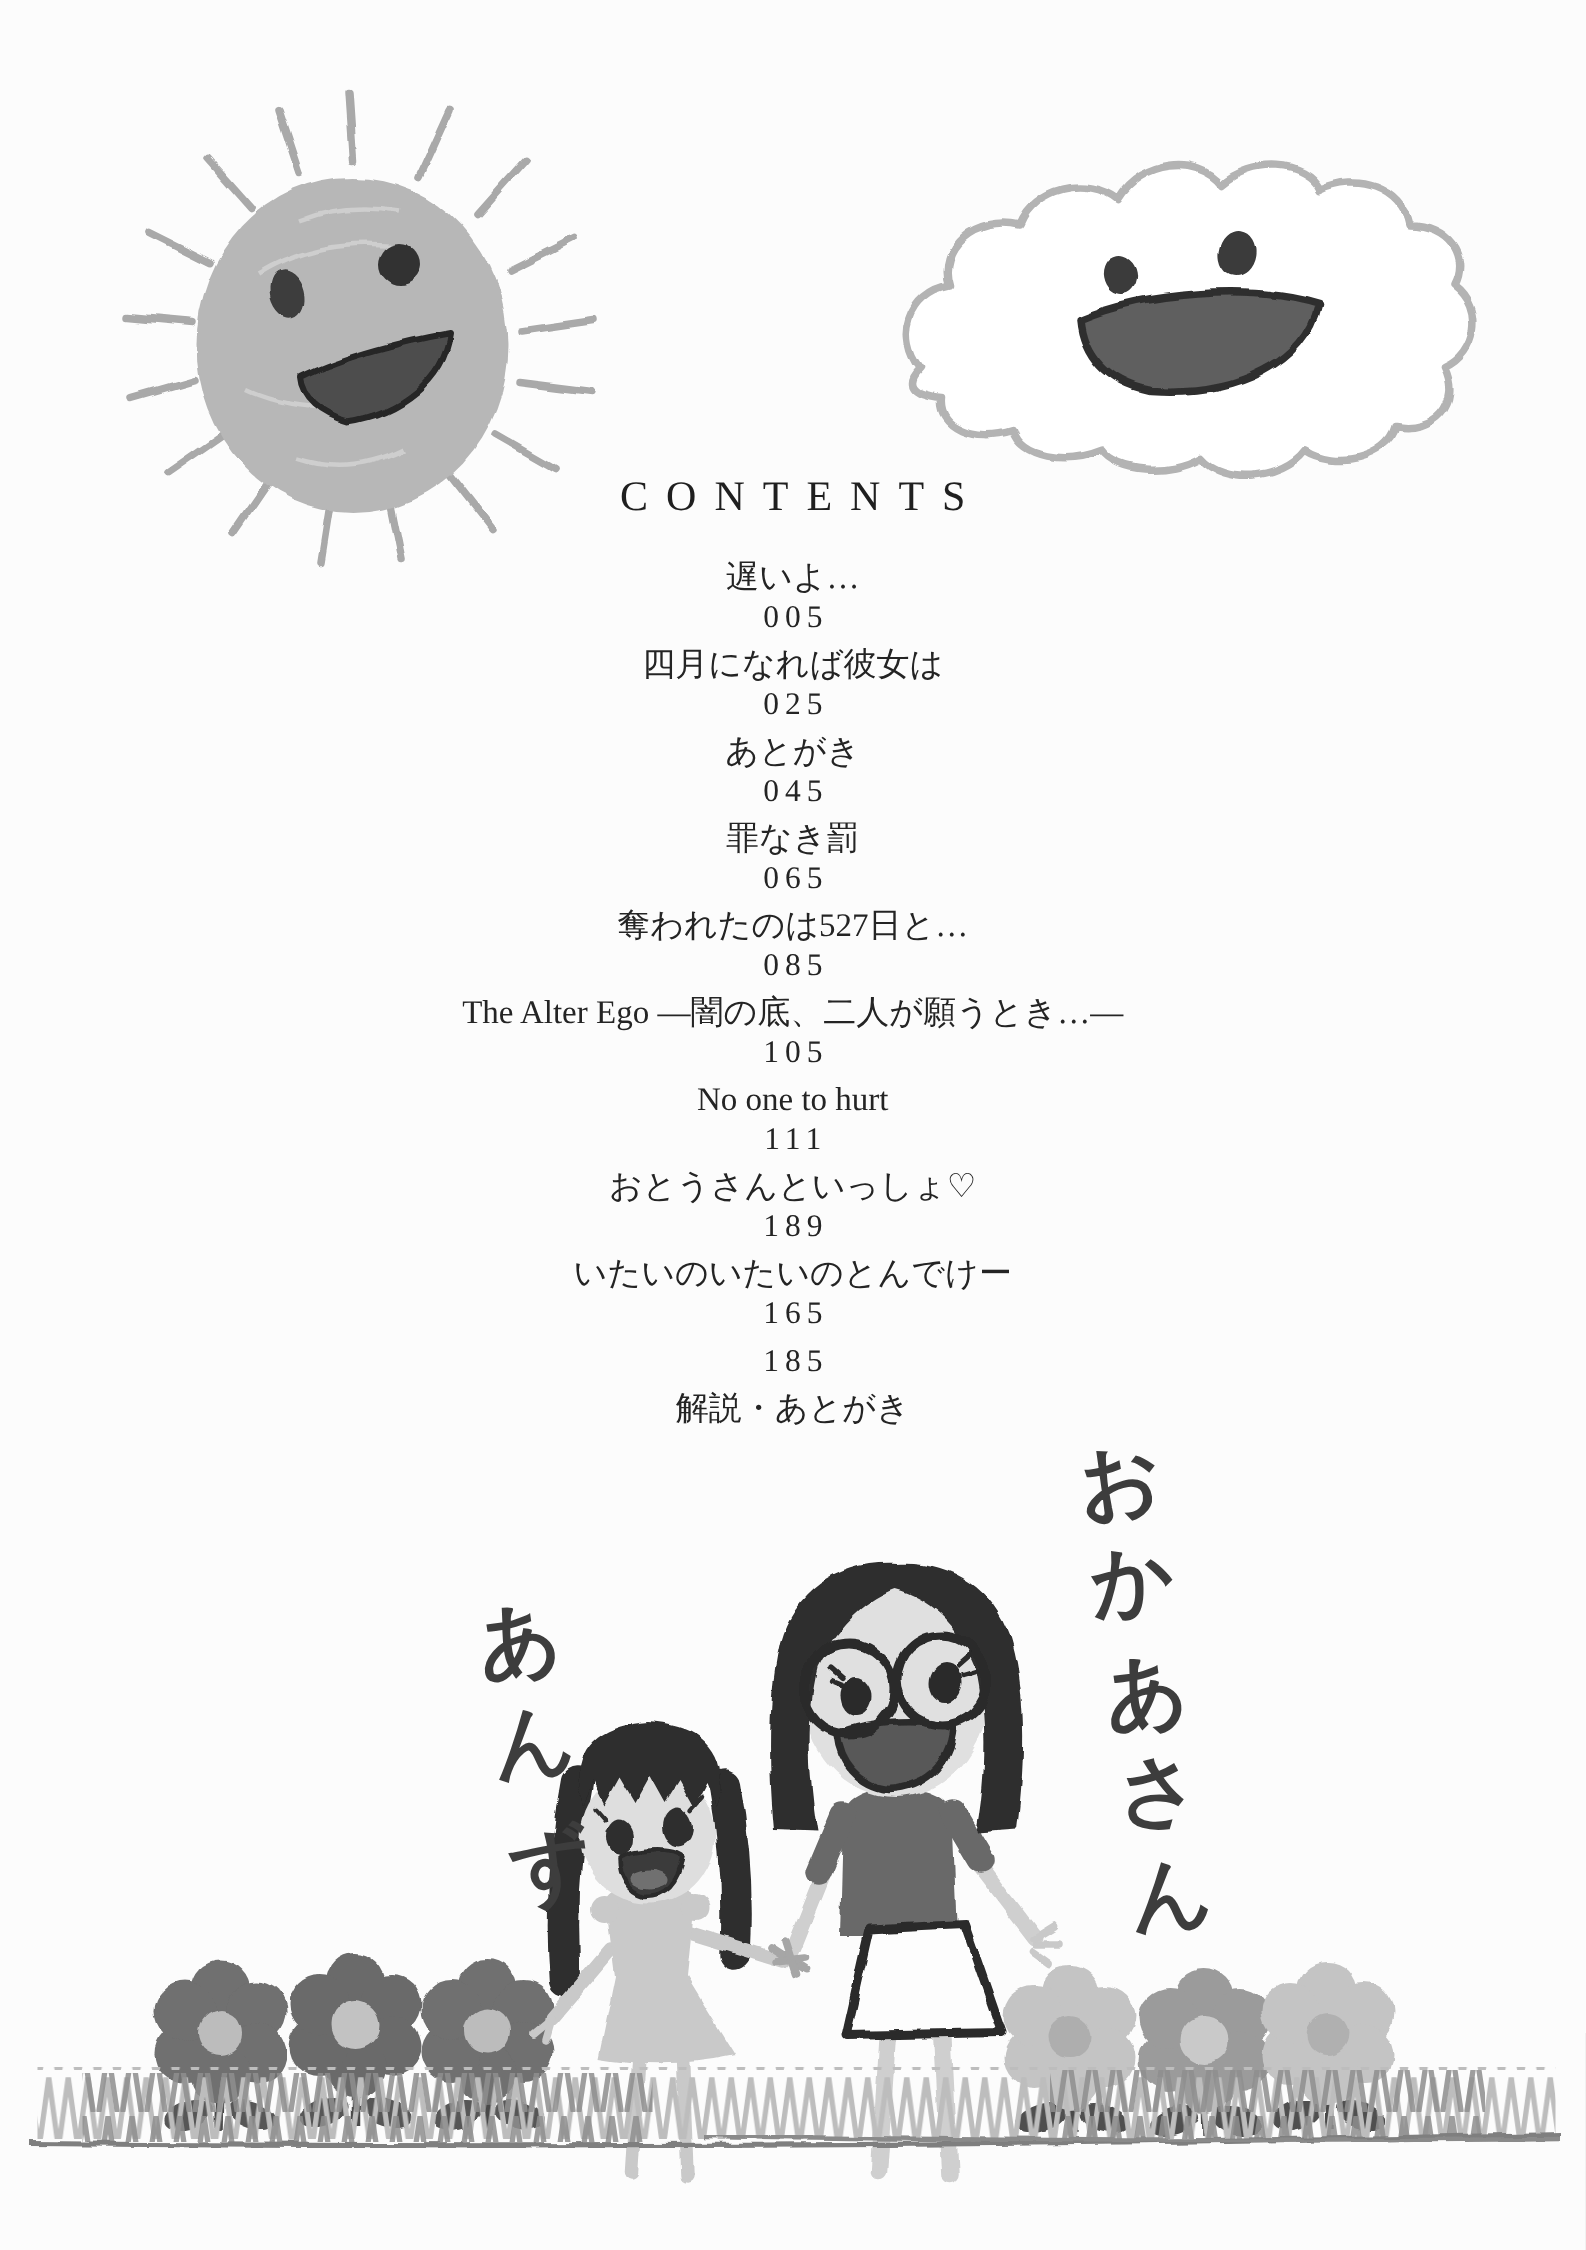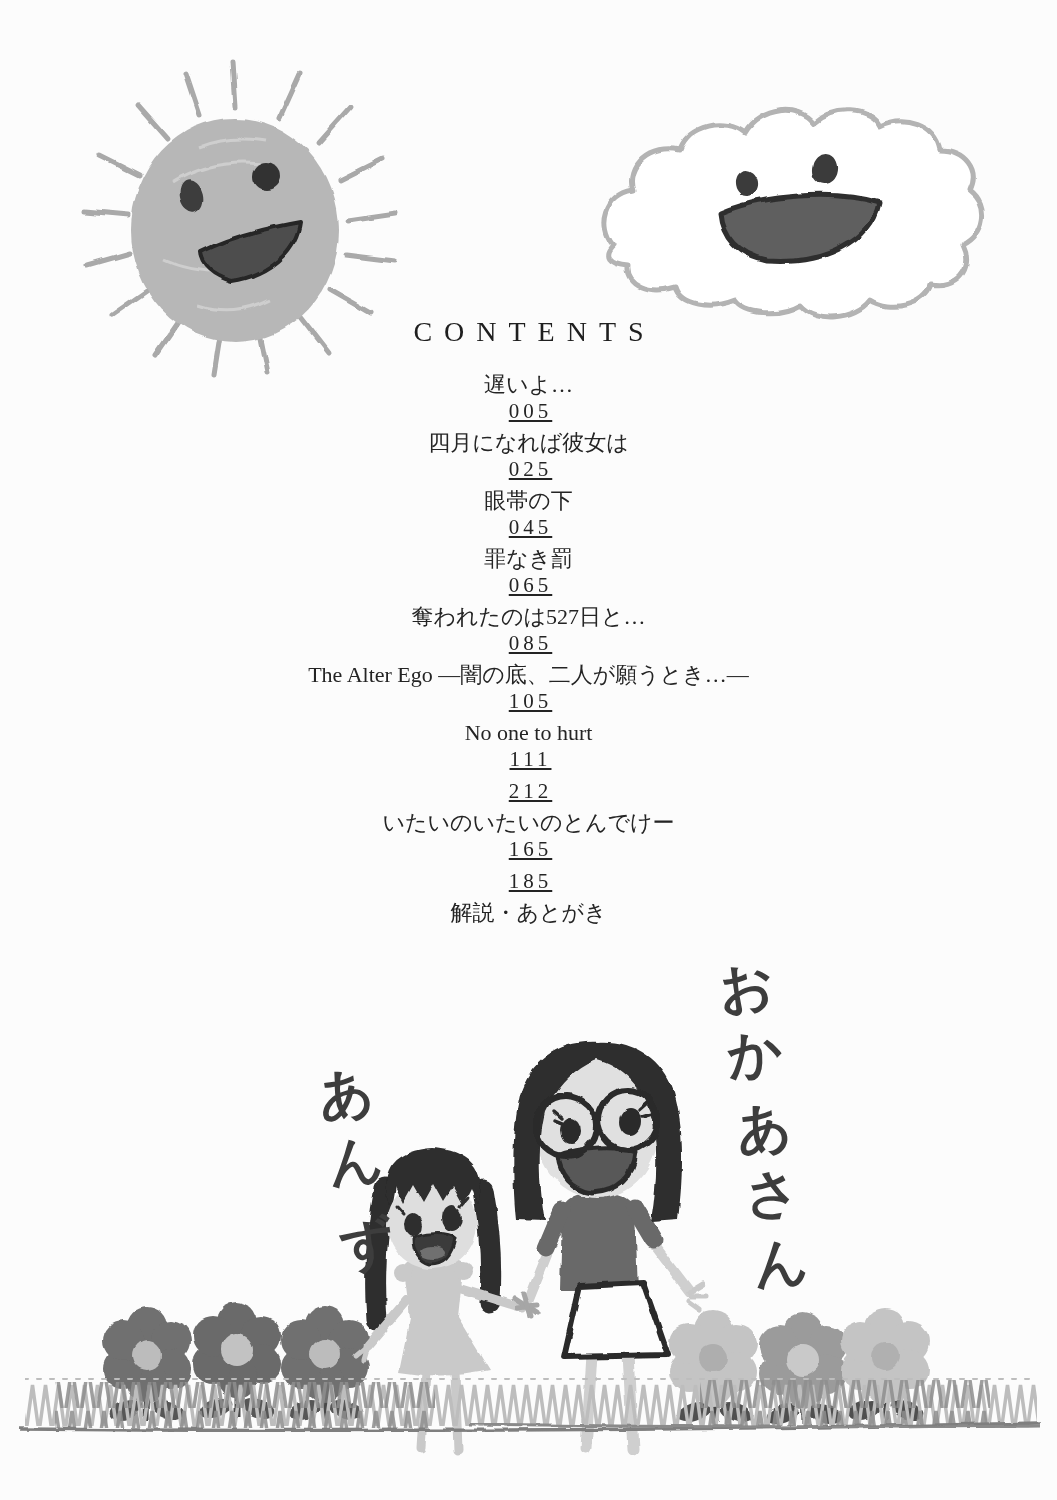--- a/index.html
+++ b/index.html
@@ -18,21 +18,21 @@
     font-size:28px;font-weight:400;color:#1f1f1f;
     letter-spacing:12px;text-indent:12px;
     font-family:Liberation Serif, serif;
   }
   .toc{
     position:absolute;left:0;top:372px;width:100%;
     text-align:center;color:#242424;
   }
   .toc-entry{margin:0 0 6px 0;}
   .toc-title{font-size:22px;line-height:26px;}
-  .toc-page{font-size:21px;line-height:26px;letter-spacing:4px;text-indent:4px;text-decoration:underline;}
+  .toc-page{font-size:21px;line-height:26px;letter-spacing:4px;text-indent:4px;}
   .vtext{
     position:absolute;
     writing-mode:vertical-rl;
     text-orientation:upright;
     font-family:"DejaVu Sans","Liberation Sans",sans-serif;
     font-weight:bold;
     color:#3d3d3d;
   }
   .vtext-mother{
     left:702px;top:926px;
@@ -242,41 +242,42 @@
   <div class="toc">
     <div class="toc-entry">
       <div class="toc-title">遅いよ…</div>
       <div class="toc-page">005</div>
     </div>
     <div class="toc-entry">
       <div class="toc-title">四月になれば彼女は</div>
       <div class="toc-page">025</div>
     </div>
     <div class="toc-entry">
-      <div class="toc-title">眼帯の下</div>
+      <div class="toc-title">あとがき</div>
       <div class="toc-page">045</div>
     </div>
     <div class="toc-entry">
       <div class="toc-title">罪なき罰</div>
       <div class="toc-page">065</div>
     </div>
     <div class="toc-entry">
       <div class="toc-title">奪われたのは527日と…</div>
       <div class="toc-page">085</div>
     </div>
     <div class="toc-entry">
       <div class="toc-title">The Alter Ego ―闇の底、二人が願うとき…―</div>
       <div class="toc-page">105</div>
     </div>
     <div class="toc-entry">
       <div class="toc-title">No one to hurt</div>
       <div class="toc-page">111</div>
     </div>
     <div class="toc-entry">
-      <div class="toc-page">212</div>
+      <div class="toc-title">おとうさんといっしょ♡</div>
+      <div class="toc-page">189</div>
     </div>
     <div class="toc-entry">
       <div class="toc-title">いたいのいたいのとんでけー</div>
       <div class="toc-page">165</div>
     </div>
     <div class="toc-entry">
       <div class="toc-page">185</div>
     </div>
     <div class="toc-entry">
       <div class="toc-title">解説・あとがき</div>

